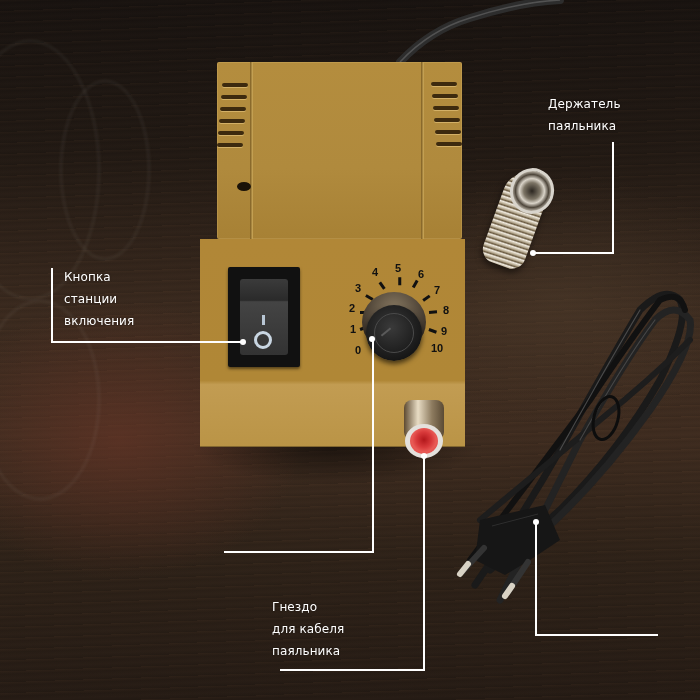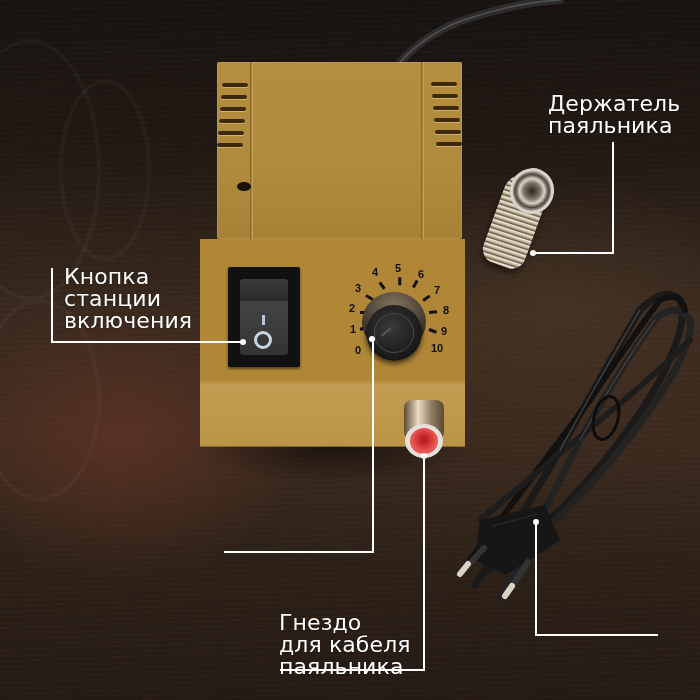--- a/index.html
+++ b/index.html
@@ -87,21 +87,21 @@
     background: radial-gradient(circle, #2b2620 0%, #7c7465 30%, #d9d3c8 45%, #4f473c 60%, #cfc8bb 75%, #3b3328 100%);
     transform: rotate(20deg);
   }
 
   
   svg.cables { position: absolute; left: 0; top: 0; width: 700px; height: 700px; }
 
   
   .callout-text {
     position: absolute; color: #ffffff; font-family: "DejaVu Sans", sans-serif;
-    font-size: 22px; line-height: 22px; letter-spacing: 0.1px;
+    font-size: 12px; line-height: 22px; letter-spacing: 0.1px;
     text-shadow: 0 0 2px rgba(0,0,0,0.4);
   }
   .line { position: absolute; background: #ffffff; }
   .dot { position: absolute; width: 6px; height: 6px; border-radius: 50%; background: #ffffff; }
 </style>
 </head>
 <body>
 
 <div id="stage">
 
@@ -215,21 +215,21 @@
     <div>включения</div>
   </div>
   <div class="line" style="left:51px; top:268px; width:2px; height:75px;"></div>
   <div class="line" style="left:51px; top:341px; width:193px; height:2px;"></div>
   <div class="dot" style="left:240px; top:339px;"></div>
 
   <div class="dot" style="left:369px; top:336px;"></div>
   <div class="line" style="left:372px; top:339px; width:2px; height:214px;"></div>
   <div class="line" style="left:224px; top:551px; width:150px; height:2px;"></div>
 
-  <div class="callout-text" style="left:279px; top:596px;margin-top:16px;">
+  <div class="callout-text" style="left:272px; top:596px;">
     <div>Гнездо</div>
     <div>для кабеля</div>
     <div>паяльника</div>
   </div>
   <div class="dot" style="left:421px; top:453px;"></div>
   <div class="line" style="left:423px; top:456px; width:2px; height:215px;"></div>
   <div class="line" style="left:280px; top:669px; width:145px; height:2px;"></div>
 
   <div class="dot" style="left:533px; top:519px;"></div>
   <div class="line" style="left:535px; top:522px; width:2px; height:114px;"></div>

